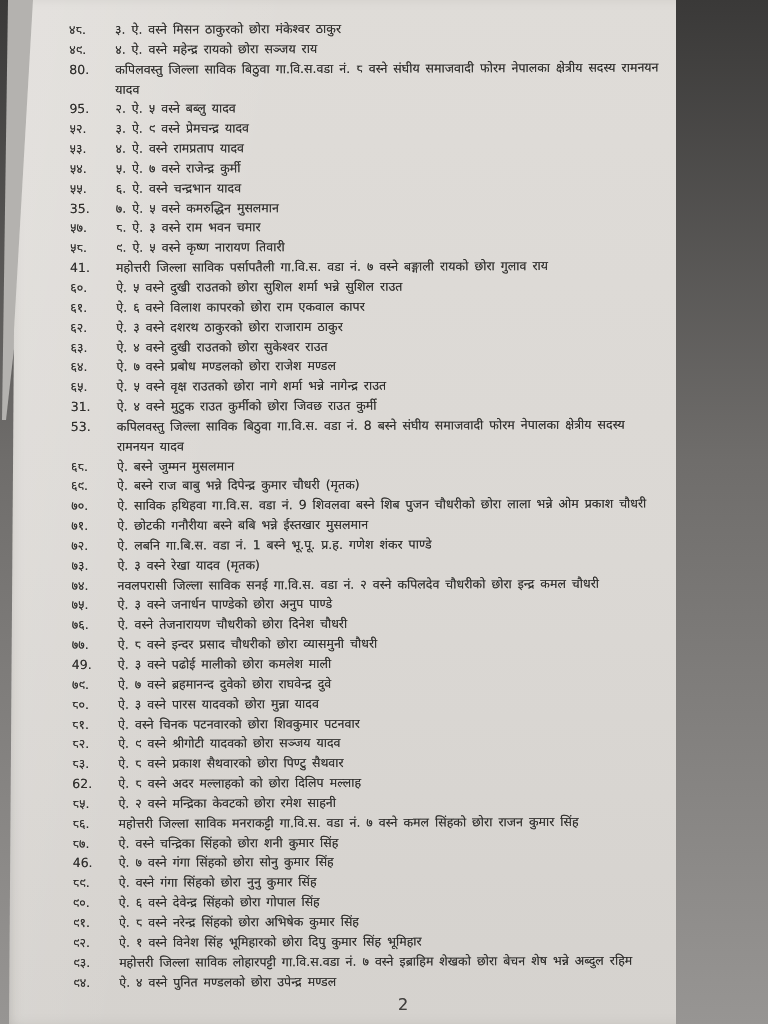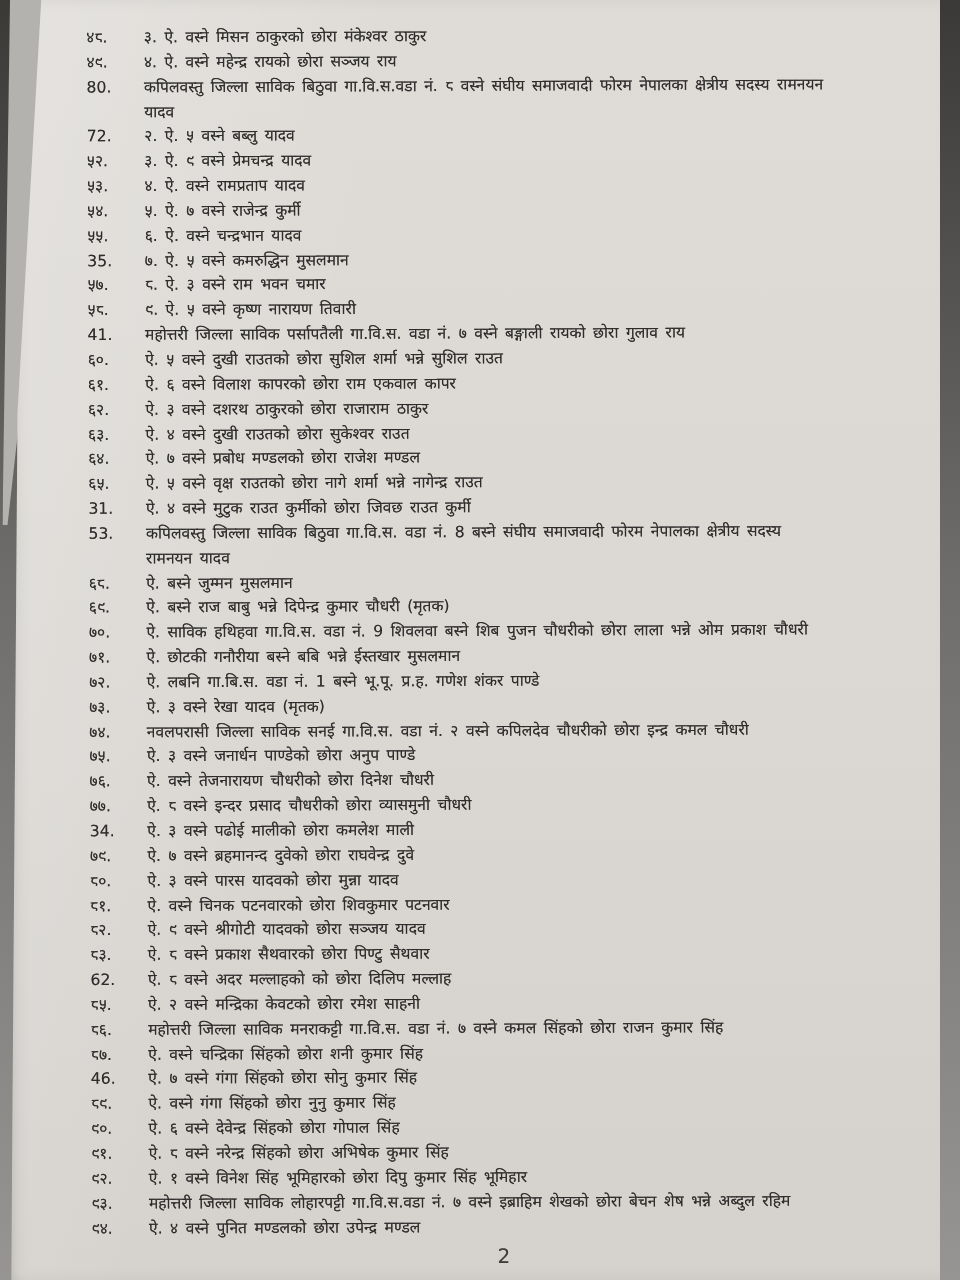--- a/index.html
+++ b/index.html
@@ -24,21 +24,21 @@
     position: absolute;
     left: 0; top: 0;
     width: 60px; height: 420px;
     background: var(--under-page);
     clip-path: polygon(8px 0, 36px 0, 15px 340px, 6px 420px, 2px 420px);
   }
   
   .page {
     position: absolute;
     left: 0; top: 0;
-    width: 752px; height: 1024px;
+    width: 676px; height: 1024px;
     background:
       linear-gradient(100deg, rgba(255,255,255,0.18) 0%, rgba(255,255,255,0) 35%),
       linear-gradient(180deg, #dfdcd8 0%, var(--page-bg) 55%, #d5d2ce 100%);
     clip-path: polygon(33px 0, 768px 0, 768px 1024px, 9px 1024px, 14px 330px);
     box-shadow: inset 14px 0 18px -12px rgba(60,58,55,0.55);
   }
   .list {
     position: absolute;
     left: 0;
     top: 20px;
@@ -86,21 +86,21 @@
         </div>
         <div class="row">
           <span class="serial">४९.</span>
           <span class="text">४. ऐ. वस्ने महेन्द्र रायको छोरा सञ्जय राय</span>
         </div>
         <div class="row">
           <span class="serial">80.</span>
           <span class="text">कपिलवस्तु जिल्ला साविक बिठुवा गा.वि.स.वडा नं. ८ वस्ने संघीय समाजवादी फोरम नेपालका क्षेत्रीय सदस्य रामनयन<br>यादव</span>
         </div>
         <div class="row">
-          <span class="serial">72.</span>
+          <span class="serial">95.</span>
           <span class="text">२. ऐ. ५ वस्ने बब्लु यादव</span>
         </div>
         <div class="row">
           <span class="serial">५२.</span>
           <span class="text">३. ऐ. ९ वस्ने प्रेमचन्द्र यादव</span>
         </div>
         <div class="row">
           <span class="serial">५३.</span>
           <span class="text">४. ऐ. वस्ने रामप्रताप यादव</span>
         </div>
@@ -194,21 +194,21 @@
         </div>
         <div class="row">
           <span class="serial">७६.</span>
           <span class="text">ऐ. वस्ने तेजनारायण चौधरीको छोरा दिनेश चौधरी</span>
         </div>
         <div class="row">
           <span class="serial">७७.</span>
           <span class="text">ऐ. ८ वस्ने इन्दर प्रसाद चौधरीको छोरा व्यासमुनी चौधरी</span>
         </div>
         <div class="row">
-          <span class="serial">34.</span>
+          <span class="serial">49.</span>
           <span class="text">ऐ. ३ वस्ने पढोई मालीको छोरा कमलेश माली</span>
         </div>
         <div class="row">
           <span class="serial">७९.</span>
           <span class="text">ऐ. ७ वस्ने ब्रहमानन्द दुवेको छोरा राघवेन्द्र दुवे</span>
         </div>
         <div class="row">
           <span class="serial">८०.</span>
           <span class="text">ऐ. ३ वस्ने पारस यादवको छोरा मुन्ना यादव</span>
         </div>

